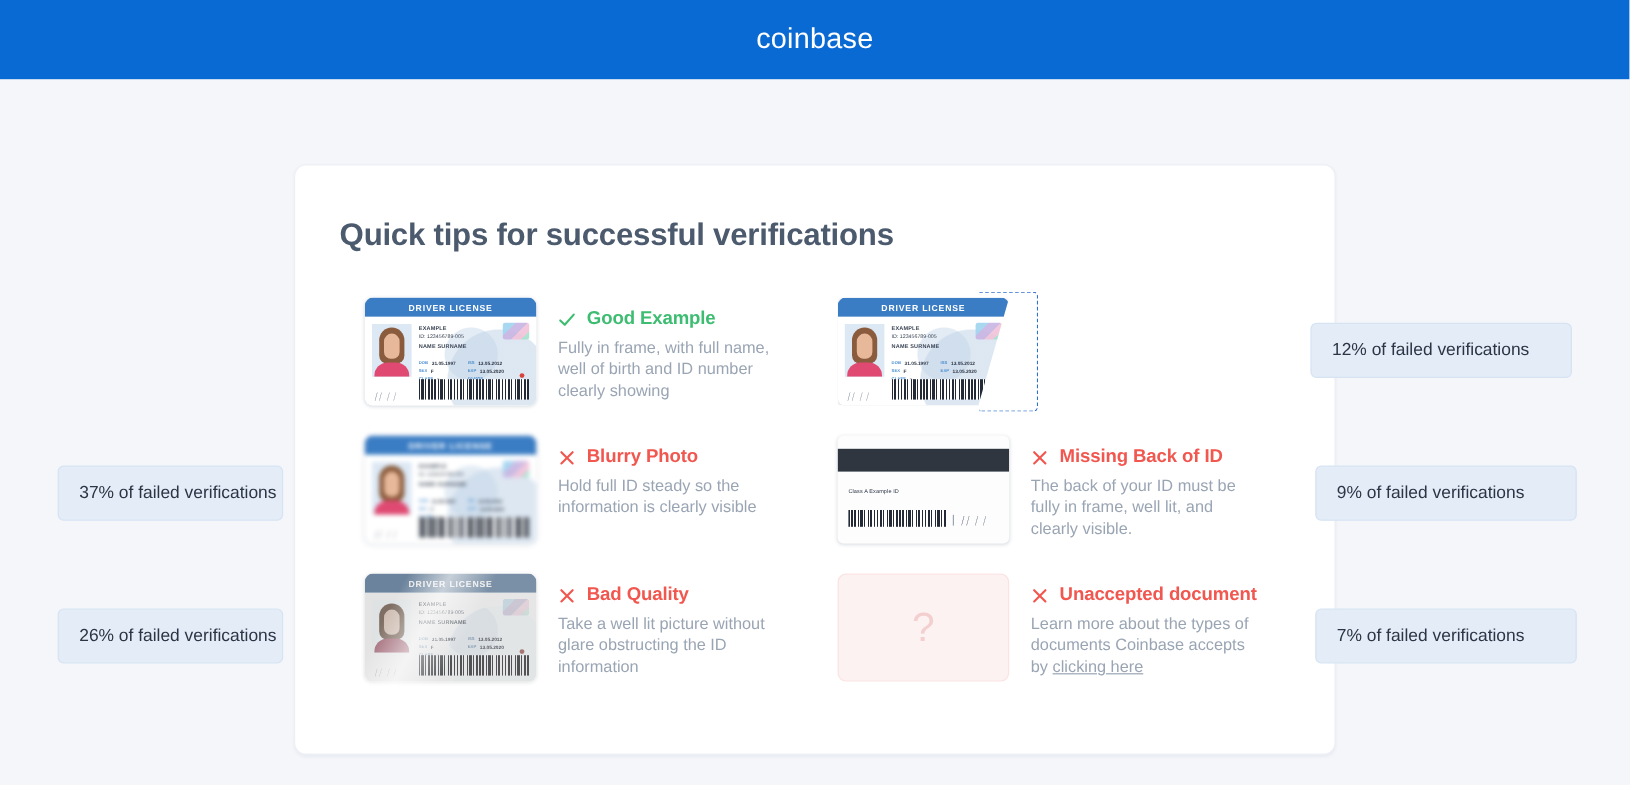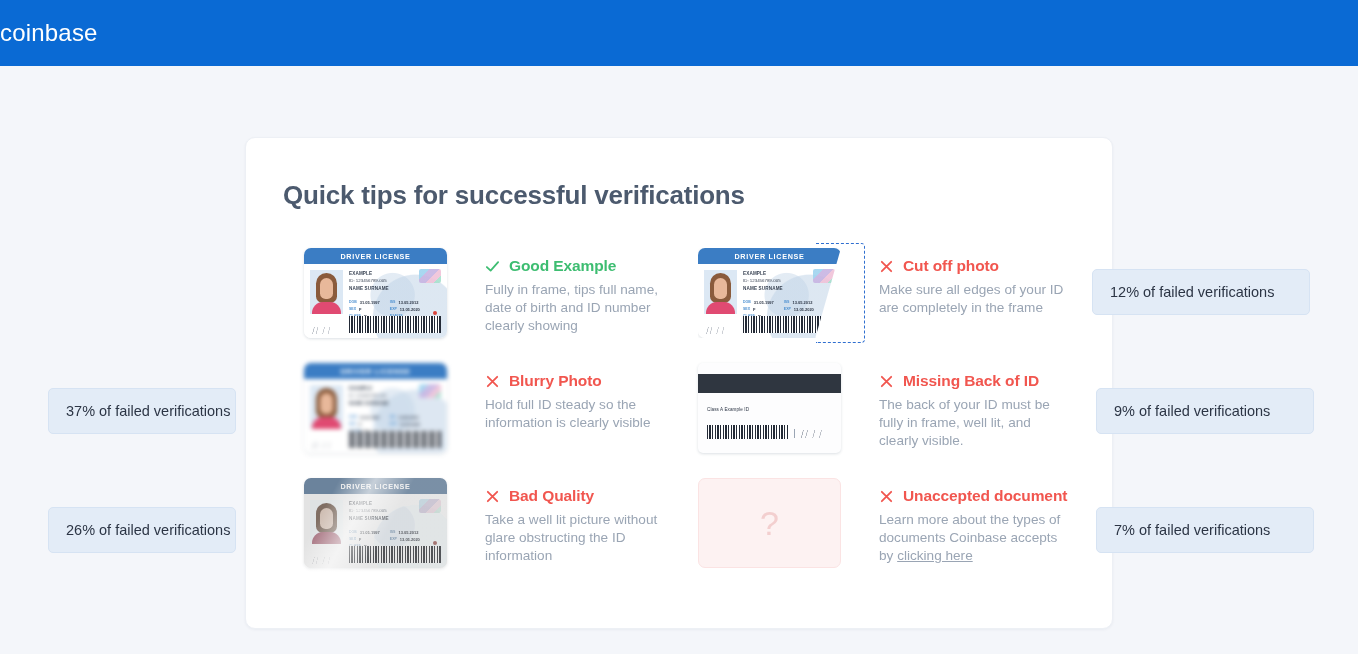--- a/index.html
+++ b/index.html
@@ -8,21 +8,21 @@
     background:#f4f6fa;
     font-family:"Liberation Sans", sans-serif;
     -webkit-font-smoothing:antialiased;
     overflow:hidden;
     position:relative;
   }
 
   
   .header{
     position:absolute; left:0; top:0; width:1358px; height:66px;
-    background:#0a6ad4; display:flex; align-items:center; justify-content:flex-start;
+    background:#0a6ad4; display:flex; align-items:center; justify-content:center;
   }
   .brand{
     color:#ffffff; font-size:24px; letter-spacing:.2px; font-weight:400;
   }
 
   
   .panel{
     position:absolute; left:245px; top:137px; width:868px; height:492px;
     background:#ffffff; border-radius:10px;
     border:1px solid #edf0f5;
@@ -34,21 +34,21 @@
     white-space:nowrap;
   }
 
   
   .tips{
     position:absolute; left:58px; top:108px; width:760px;
     display:grid; grid-template-columns:394px 366px; grid-auto-rows:115px;
   }
   .tip{ display:flex; gap:18px; }
   .tip-figure{ width:143px; flex:0 0 143px; position:relative; }
-  .tip-body{ padding-top:11px;margin-left:20px; }
+  .tip-body{ padding-top:11px; }
   .tip-head{ display:flex; align-items:center; gap:9px; margin-bottom:6px; }
   .tip-ico{ width:15px; height:15px; flex:0 0 15px; display:block; }
   .tip-title{ font-size:15.5px; font-weight:700; letter-spacing:-.1px; white-space:nowrap; }
   .good .tip-title{ color:#3dbd71; }
   .bad  .tip-title{ color:#f1564f; }
   .tip-desc{ font-size:13.6px; line-height:1.32; color:#9aa5b4; max-width:190px; }
   .tip-desc a{ color:#9aa5b4; }
 
   
   .idcard{
@@ -217,21 +217,21 @@
           <div class="barcode"></div>
         </div>
       </div>
       <div class="tip-body">
         <div class="tip-head">
           <svg class="tip-ico" viewBox="0 0 16 16">
             <path d="M2 8.6 L6 12.4 L14 3.4" fill="none" stroke="#3dbd71" stroke-width="1.9" stroke-linecap="round" stroke-linejoin="round"></path>
           </svg>
           <span class="tip-title">Good Example</span>
         </div>
-        <div class="tip-desc">Fully in frame, tips full name, date of birth and ID number clearly showing</div>
+        <div class="tip-desc">Fully in frame, with full name, well of birth and ID number clearly showing</div>
       </div>
     </div>
 
     <div class="tip bad cut">
       <div class="tip-figure">
         <div class="idcard">
           <div class="bar">DRIVER LICENSE</div>
           <div class="face"></div>
           <div class="photo">
             <div class="hair"></div>
@@ -268,29 +268,20 @@
                   <span class="f-k">EXP</span>
                   <span class="f-v">13.05.2020</span>
                 </div>
             </div>
           </div>
           <div class="sig"></div>
           <div class="barcode"></div>
         </div>
         <div class="dashbox"></div>
       </div>
-      <div class="tip-body">
-        <div class="tip-head">
-          <svg class="tip-ico" viewBox="0 0 16 16">
-            <path d="M3 3 L13 13 M13 3 L3 13" fill="none" stroke="#f1564f" stroke-width="1.9" stroke-linecap="round"></path>
-          </svg>
-          <span class="tip-title">Cut off photo</span>
-        </div>
-        <div class="tip-desc">Make sure all edges of your ID are completely in the frame</div>
-      </div>
     </div>
 
     <div class="tip bad blurry">
       <div class="tip-figure">
         <div class="idcard">
           <div class="bar">DRIVER LICENSE</div>
           <div class="face"></div>
           <div class="photo">
             <div class="hair"></div>
             <div class="skin"></div>

